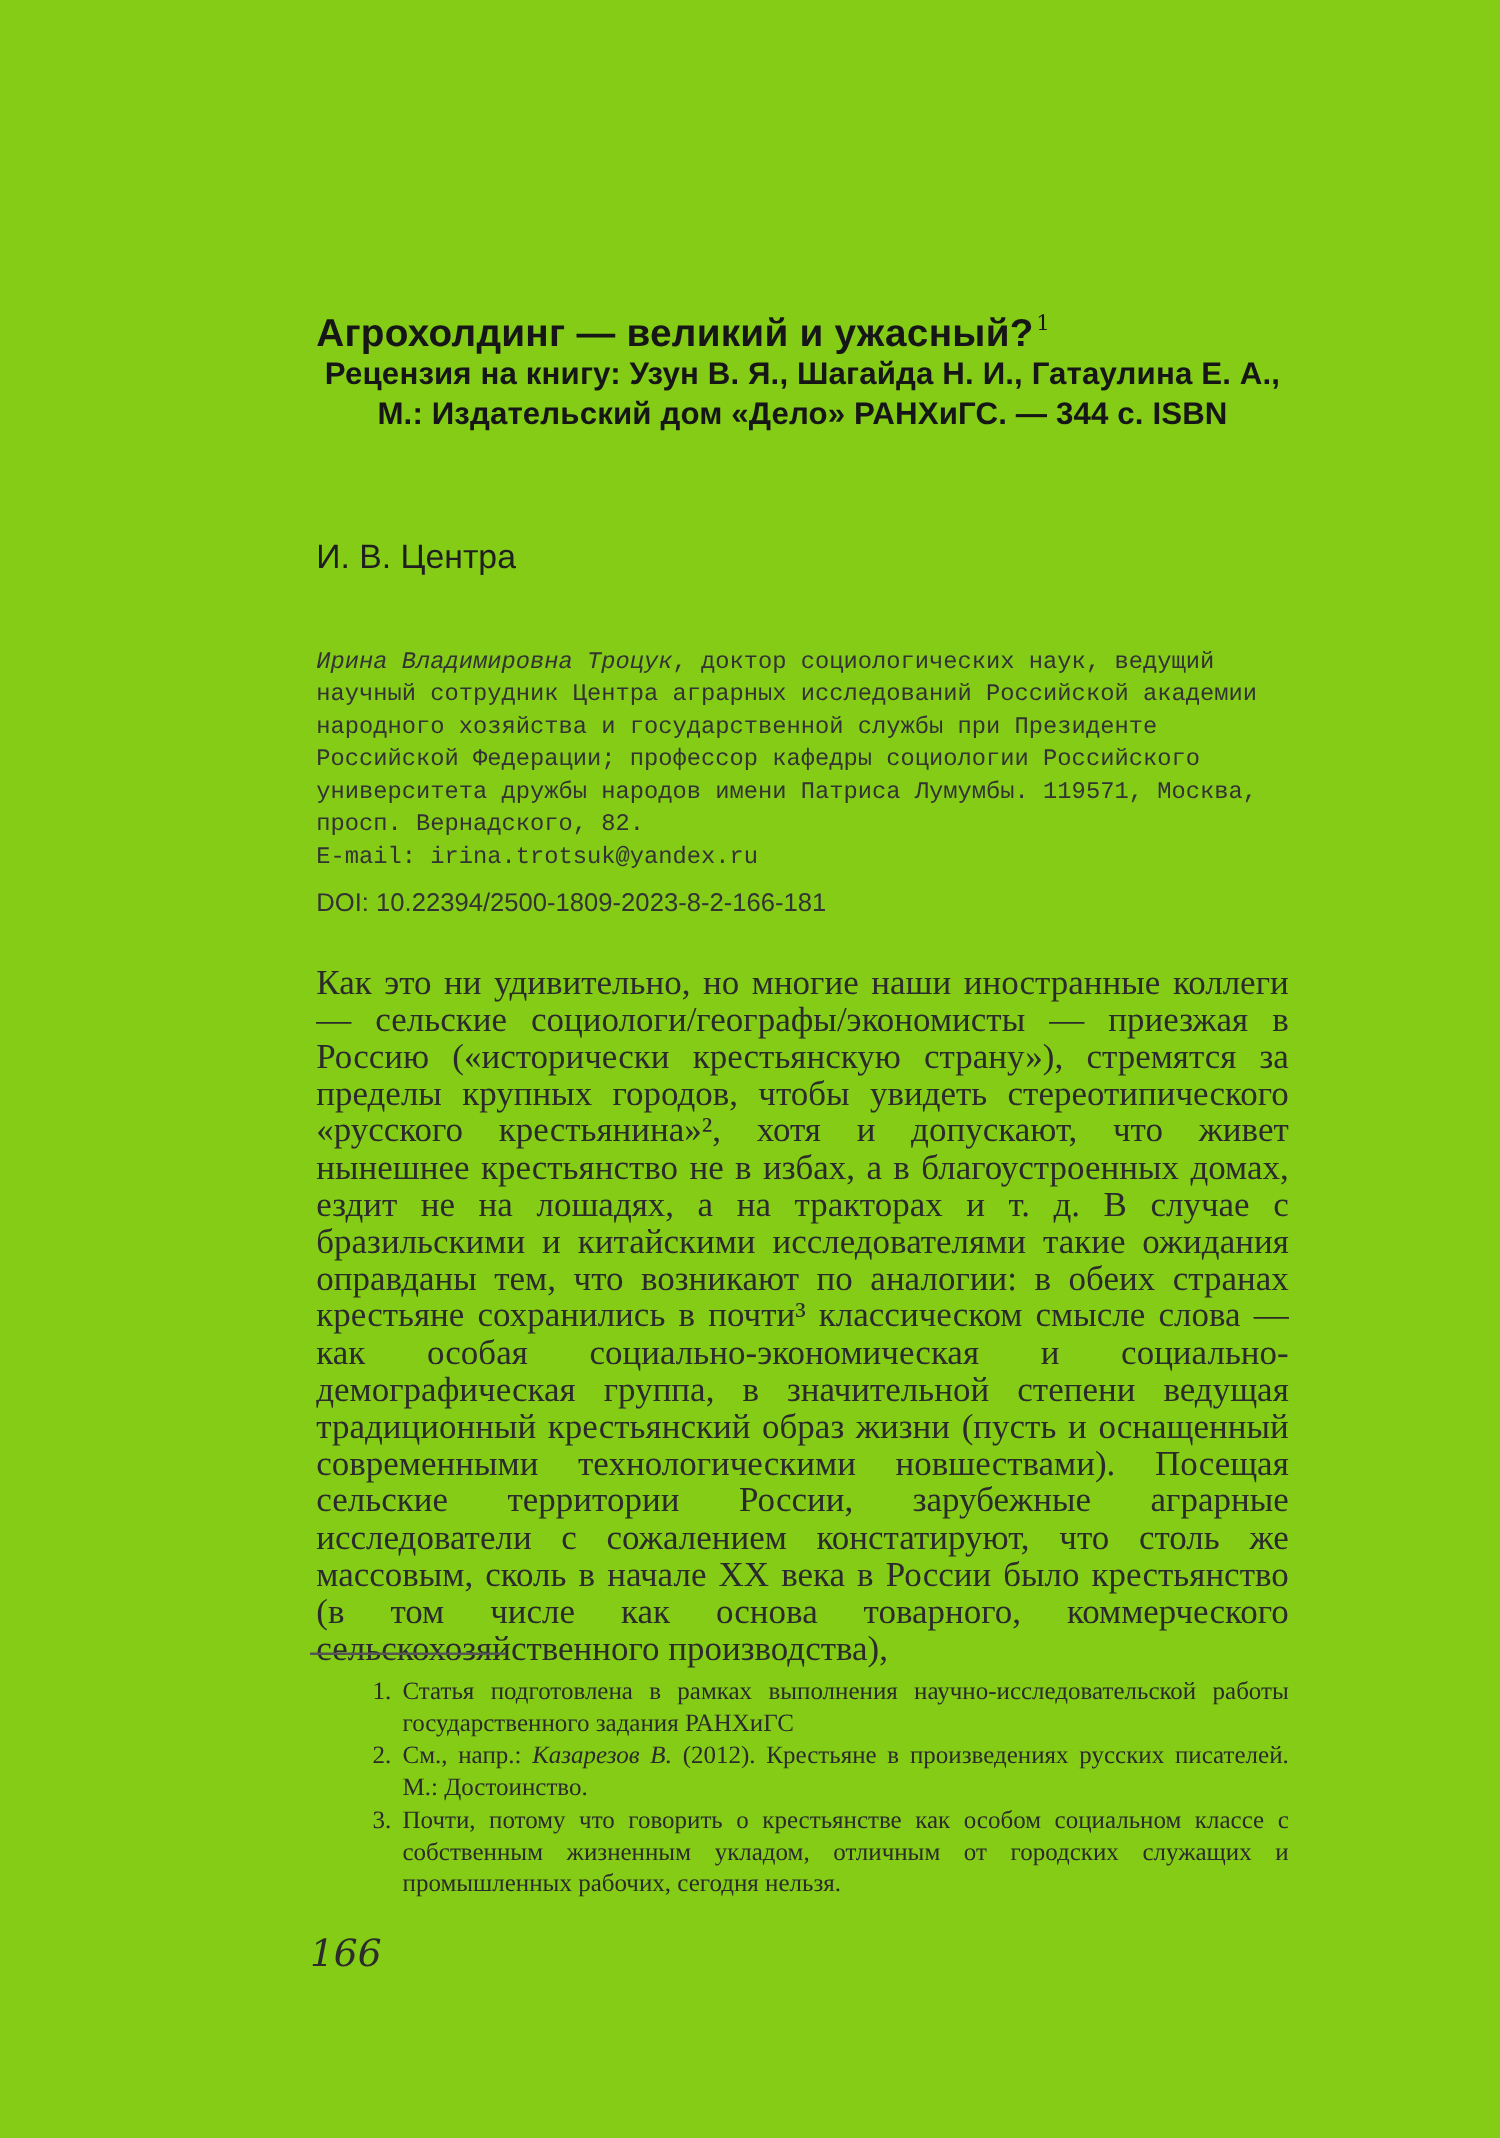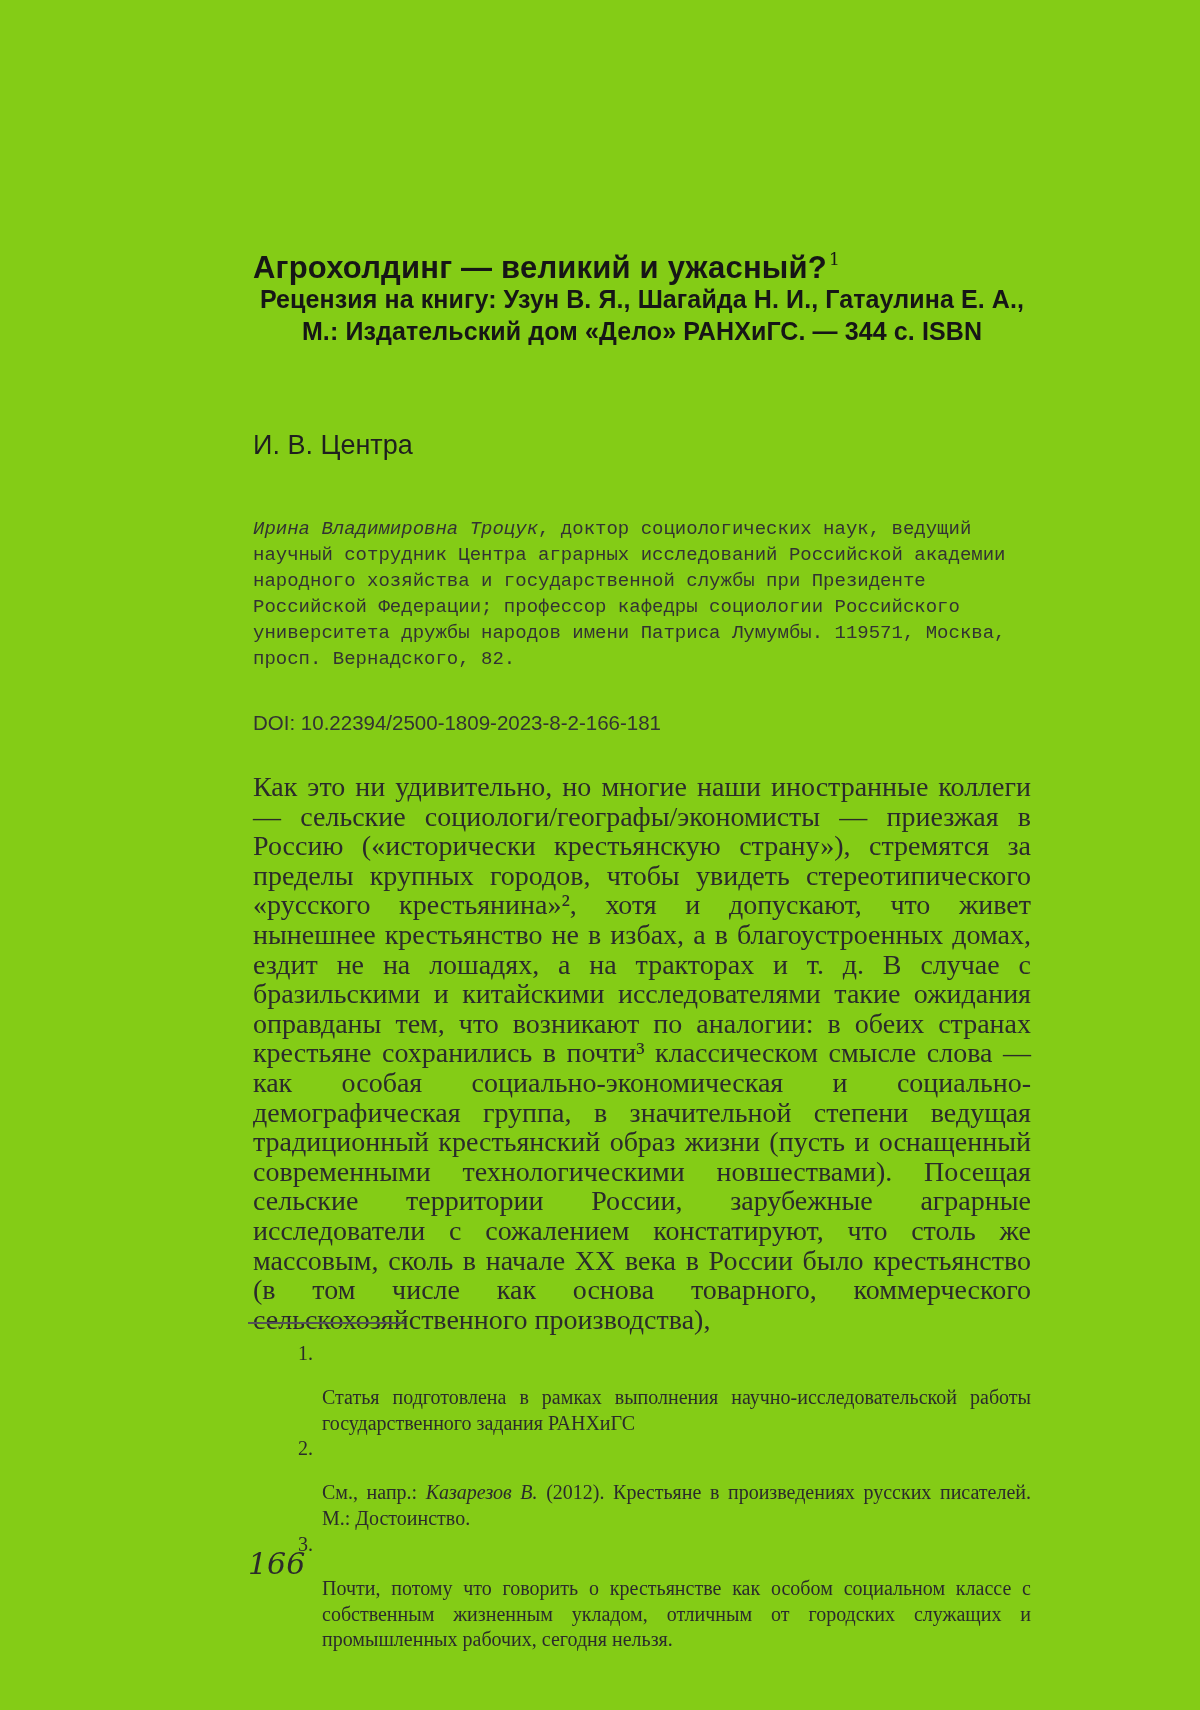--- a/index.html
+++ b/index.html
@@ -86,21 +86,21 @@
   }
   .fn{display:flex;}
   .fn-num{
     flex:none;
     width:24px;
     margin-left:45px;
   }
   .fn-text{
     flex:1;
     text-align:justify;
-    hyphens:auto;margin-top:44px;-webkit-hyphens:auto;
+    hyphens:auto;-webkit-hyphens:auto;
   }
   .fn .italic{font-style:italic;}
   .pagenum{
     position:absolute;
     left:248px;top:1546px;
     font-family:"DejaVu Serif",serif;
     font-style:italic;
     font-size:30px;
     color:#2b2b2b;
   }
@@ -114,20 +114,21 @@
 
   <div class="abs subtitle">
     <span class="subline">Рецензия на книгу: Узун В. Я., Шагайда Н. И., Гатаулина Е. А.,</span>
     <span class="subline">М.: Издательский дом «Дело» РАНХиГС. — 344 с. ISBN</span>
   </div>
 
   <div class="abs author">И. В. Центра</div>
 
   <div class="abs bio">
     <div><span class="italic">Ирина Владимировна Троцук</span><span>, доктор социологических наук, ведущий научный сотрудник Центра аграрных исследований Российской академии народного хозяйства и государственной службы при Президенте Российской Федерации; профессор кафедры социологии Российского университета дружбы народов имени Патриса Лумумбы. 119571, Москва, просп. Вернадского, 82.</span></div>
+    <div class="email">E-mail: irina.trotsuk@yandex.ru</div>
   </div>
 
   <div class="abs doi">DOI: 10.22394/2500-1809-2023-8-2-166-181</div>
 
   <div class="abs body-text">Как это ни удивительно, но многие наши иностранные коллеги — сельские социологи/географы/экономисты — приезжая в Россию («исторически крестьянскую страну»), стремятся за пределы крупных городов, чтобы увидеть стереотипического «русского крестьянина»², хотя и допускают, что живет нынешнее крестьянство не в избах, а в благоустроенных домах, ездит не на лошадях, а на тракторах и т. д. В случае с бразильскими и китайскими исследователями такие ожидания оправданы тем, что возникают по аналогии: в обеих странах крестьяне сохранились в почти³ классическом смысле слова — как особая социально-экономическая и социально-демографическая группа, в значительной степени ведущая традиционный крестьянский образ жизни (пусть и оснащенный современными технологическими новшествами). Посещая сельские территории России, зарубежные аграрные исследователи с сожалением констатируют, что столь же массовым, сколь в начале XX века в России было крестьянство (в том числе как основа товарного, коммерческого сельскохозяйственного производства),</div>
 
   <div class="fn-rule"></div>
 
   <div class="abs footnotes">
     <div class="fn">

